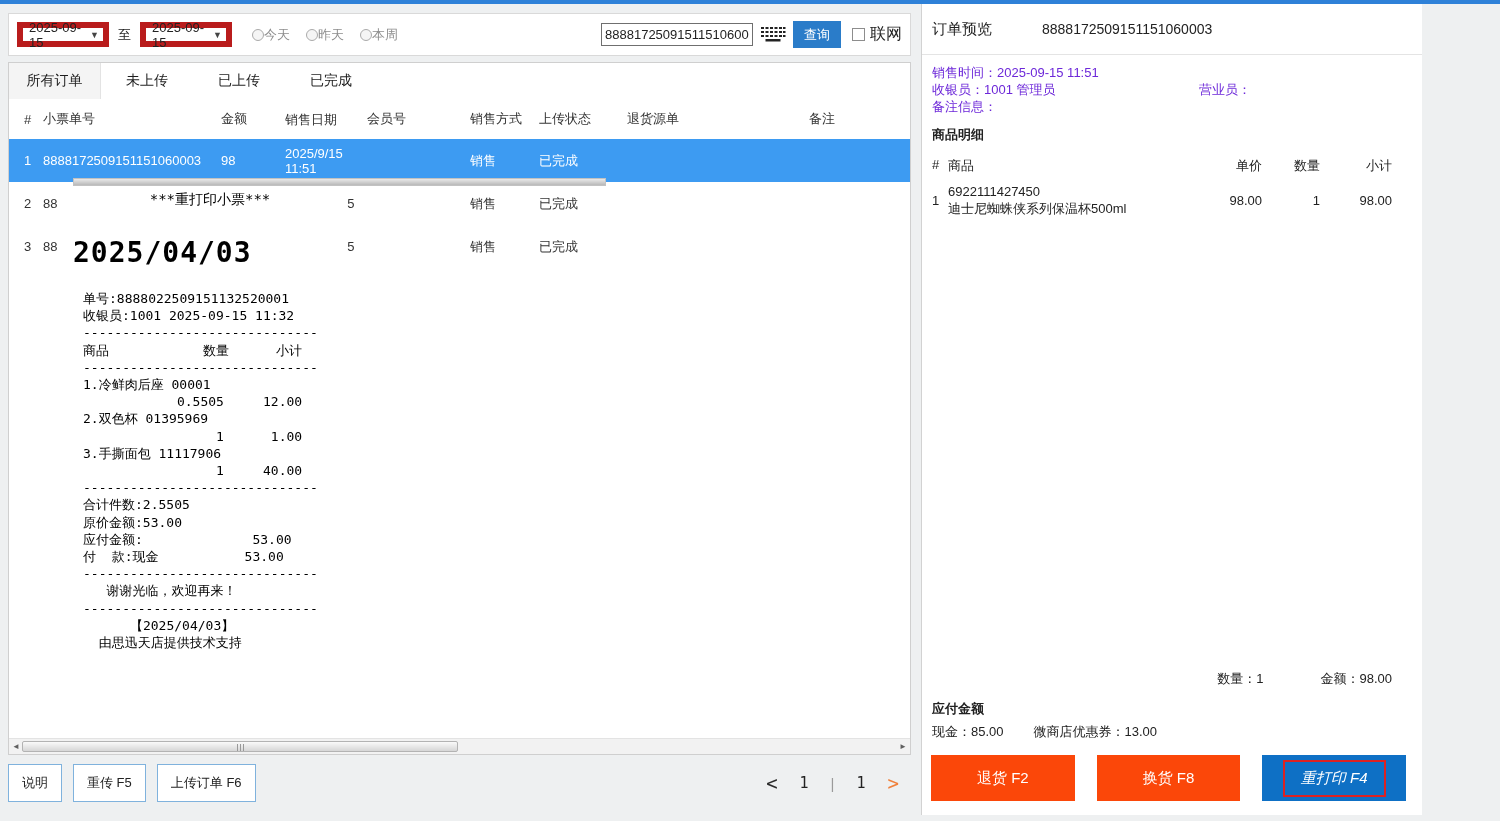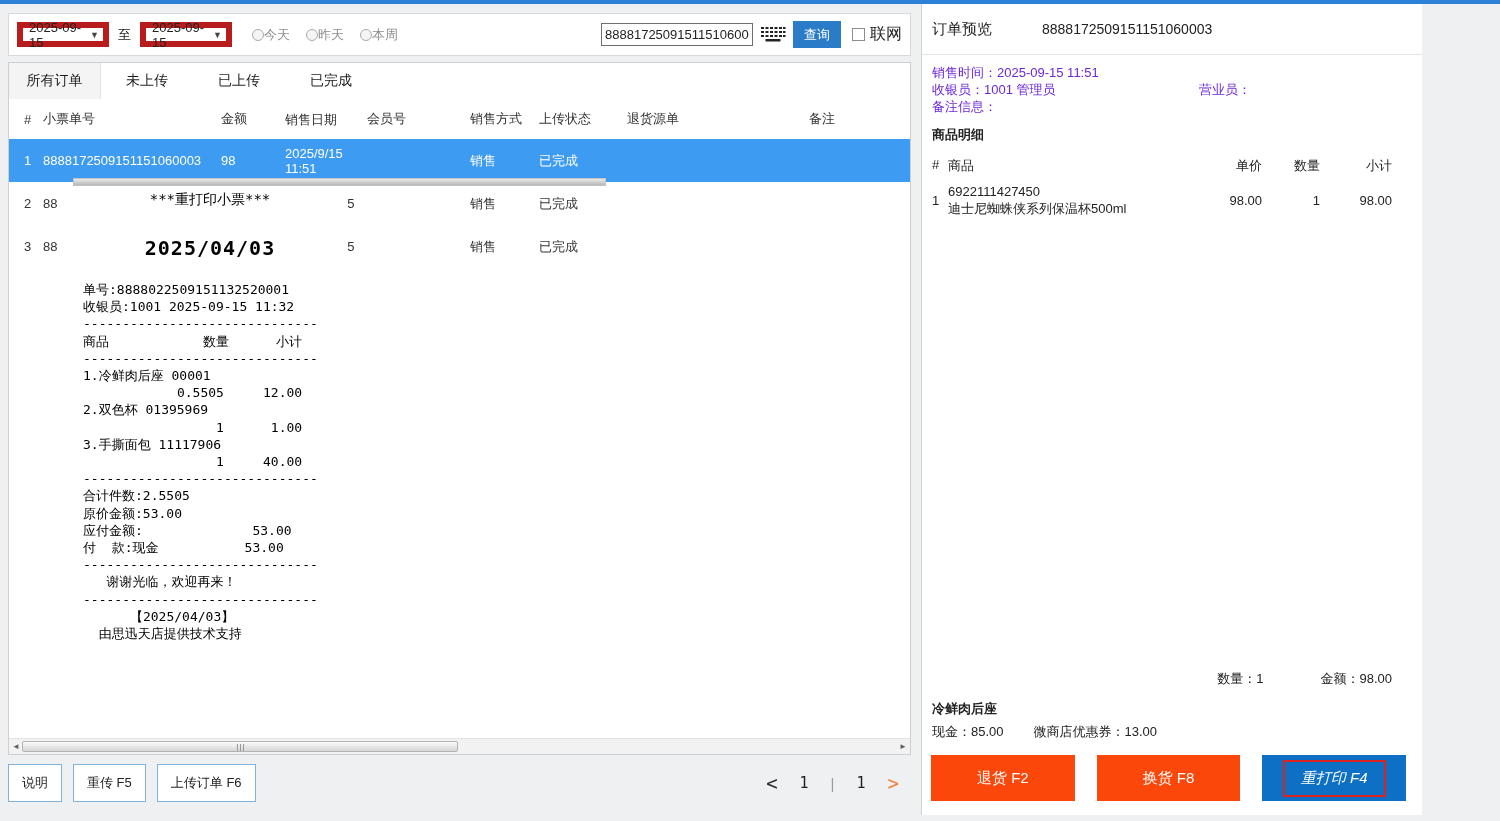--- a/index.html
+++ b/index.html
@@ -70,21 +70,21 @@
   .receipt-scrollbar {
     position:absolute; left:64px; top:115px; width:533px; height:8px;
     background:linear-gradient(#e9e9e9,#b9b9b9); border:1px solid #c2c2c2; cursor:pointer;
   }
   .receipt {
     position:absolute; left:64px; top:123px; width:274px; height:524px;
     background:#fff; color:#000;
     font-family:"DejaVu Sans Mono", monospace;
   }
   .r-title { text-align:center; font-size:14px; margin-top:5px; }
-  .r-big { text-align:center; font-size:20px; font-weight:bold; margin-top:27px; letter-spacing:1px; }
+  .r-big { font-size:28px; font-weight:bold; margin-top:27px; letter-spacing:1px; }
   .r-body { margin:21px 0 0 10px; font-size:13px; line-height:17.2px; white-space:pre; font-family:inherit; }
 
   
   .hscroll {
     position:absolute; left:0; right:0; bottom:0; height:16px;
     background:#f2f2f2; border-top:1px solid #e3e3e3;
   }
   .hs-arrow { position:absolute; top:3px; font-size:8px; color:#606060; cursor:pointer; }
   .hs-left { left:3px; }
   .hs-right { right:3px; }
@@ -344,21 +344,21 @@
     </span>
     <span class="ih-price">98.00</span>
     <span class="ih-qty">1</span>
     <span class="ih-sub">98.00</span>
   </div>
 
   <div class="rp-totals">
     <span>数量：1</span>
     <span>金额：98.00</span>
   </div>
-  <div class="rp-pay-title">冷鲜肉后座</div>
+  <div class="rp-pay-title">应付金额</div>
   <div class="rp-payments">
     <span>现金：85.00</span>
     <span>微商店优惠券：13.00</span>
   </div>
 
   <div class="rp-buttons">
     <button class="rp-btn orange">退货 F2</button>
     <button class="rp-btn orange">换货 F8</button>
     <button class="rp-btn blue">
       <span class="red-box">重打印 F4</span>

